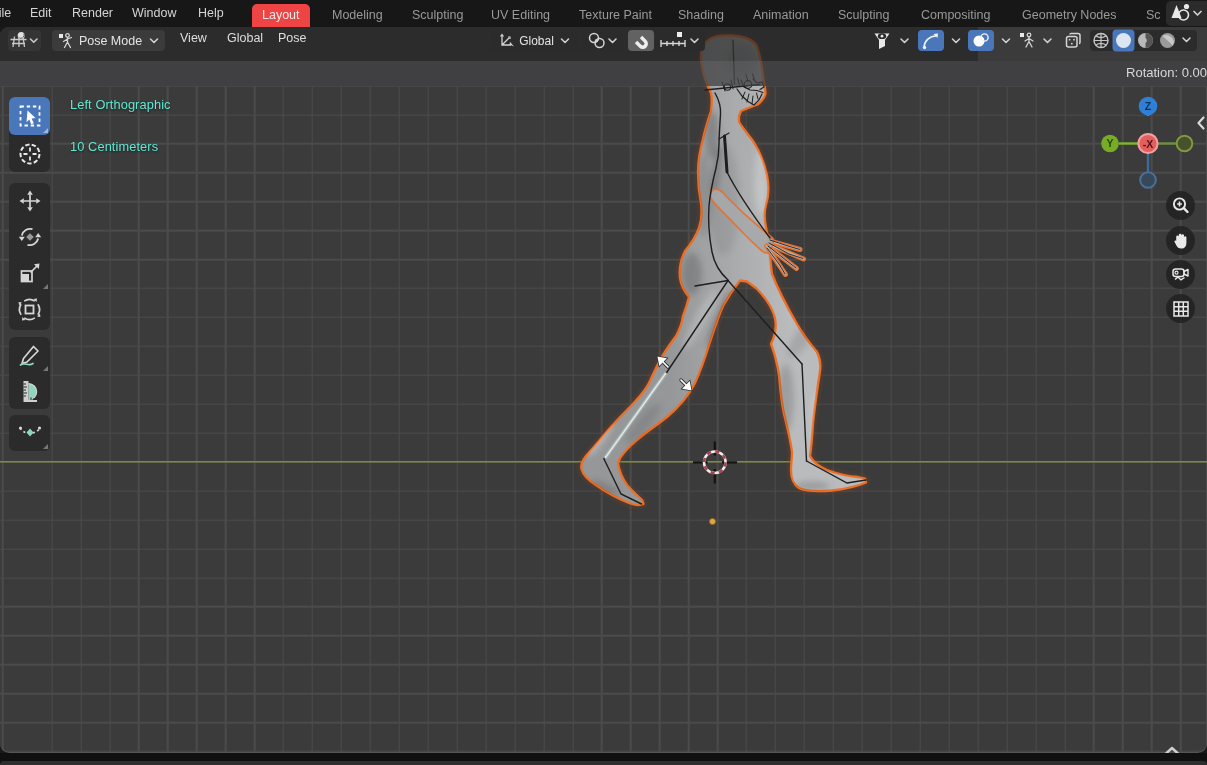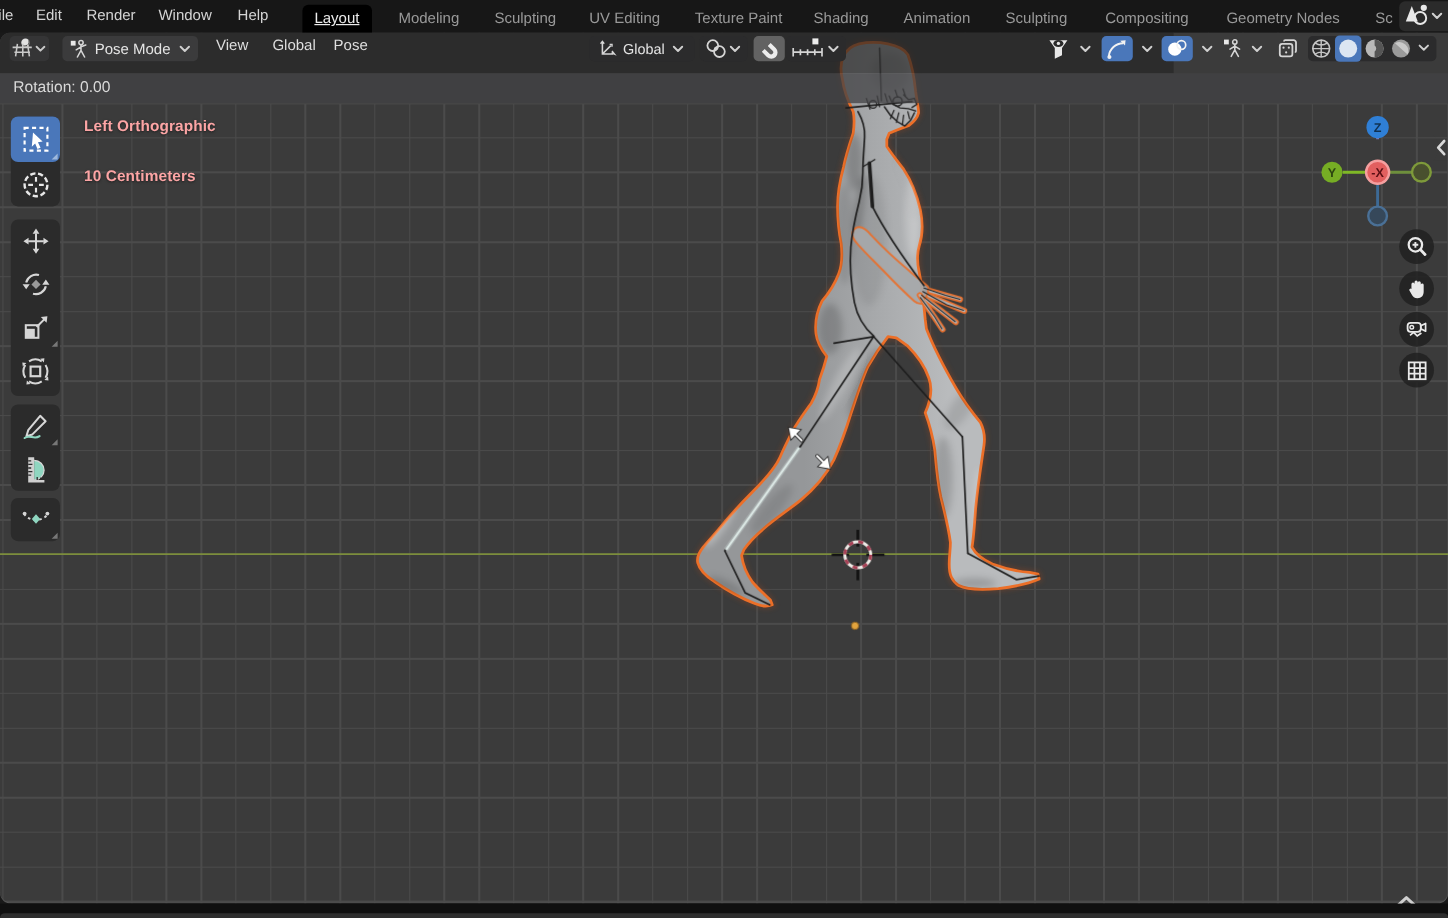--- a/index.html
+++ b/index.html
@@ -5,46 +5,46 @@
   * { margin:0; padding:0; box-sizing:border-box; }
   html,body { width:1207px; height:765px; background:#191919; overflow:hidden; }
   body { font-family:"Liberation Sans", sans-serif; }
   #stage { position:relative; width:1207px; height:765px; }
   .abs { position:absolute; }
 
   
   #topbar { left:0; top:0; width:1207px; height:27px; background:#171717; }
   .menuitem { position:absolute; top:6px; font-size:12.5px; color:#d4d4d4; white-space:nowrap; }
   .tab { position:absolute; top:4px; height:23px; line-height:23px; font-size:12.5px; color:#999999; white-space:nowrap; padding:0 10px; border-radius:5px 5px 0 0; }
-  .tab.sel { background:#000000; color:#ececec;text-decoration:underline; }
+  .tab.sel { background:#ef4444; color:#ececec; }
 
   
   #viewport { left:0; top:27px; width:1207px; height:726px; background:#3b3b3b; border-radius:9px; overflow:hidden; box-shadow: inset 0 -1px 0 #555555, inset -1px 0 0 #4a4a4a;
     background-image:
       repeating-linear-gradient(to right, transparent 0px, transparent 27.64px, #4b4b4b 27.64px, #4b4b4b 28.94px),
       repeating-linear-gradient(to bottom, transparent 0px, transparent 27.64px, #4b4b4b 27.64px, #4b4b4b 28.94px);
     background-position: 23.7px 1.7px; }
   #figsvg { left:0; top:27px; width:1207px; height:726px; }
 
   
   #toolrow { left:0; top:27px; width:978px; height:34px; background:rgba(37,37,37,0.69); border-radius:9px 0 0 0; }
-  #rotrow  { left:0; top:61px; width:1207px; height:24.5px; background:rgba(66,66,68,0.76); font-size:13px; color:#d9d9d9; line-height:24.5px; padding-left:11px; }
+  #rotrow  { left:0; top:61px; width:1207px; height:24.5px; background:rgba(66,66,68,0.76); font-size:13px; color:#d9d9d9; line-height:24.5px; padding-left:11px;text-align:right; }
 
   .hbtn { position:absolute; background:#3b3b3c; border-radius:4px; display:flex; align-items:center; justify-content:center; color:#e4e4e4; font-size:12.5px; }
   .hmenu { position:absolute; top:4px; font-size:12.5px; color:#dedede; }
   .dbtn { position:absolute; background:#2b2b2c; border-radius:4px; display:flex; align-items:center; justify-content:center; color:#e4e4e4; font-size:12px; }
   .bluebtn { background:#4a77ba; }
 
   
   .tgroup { position:absolute; left:9px; width:41px; background:#2b2b2b; border-radius:6px; }
   .tbtn { width:41px; display:flex; align-items:center; justify-content:center; position:relative; }
   .tbtn.sel { background:#4a77ba; border-radius:6px; }
 
   
-  .vtext { position:absolute; color:#fca5a5; font-size:12.8px; font-weight:700; letter-spacing:0.1px; text-shadow:0 1px 2px rgba(0,0,0,0.5); white-space:nowrap; }
+  .vtext { position:absolute; color:#5eead4; font-size:12.8px; font-weight:400; letter-spacing:0.1px; text-shadow:0 1px 2px rgba(0,0,0,0.5); white-space:nowrap; }
 
   
   .navbtn { position:absolute; width:29px; height:29px; border-radius:15px; background:rgba(33,33,33,0.85); display:flex; align-items:center; justify-content:center; }
 
   
   #botgap { left:0; top:753px; width:1207px; height:12px; background:#101010; }
   #botnext { left:0; top:761px; width:1207px; height:4px; background:#2e2e2e; border-radius:8px 8px 0 0; }
 </style>
 </head>
 <body>

